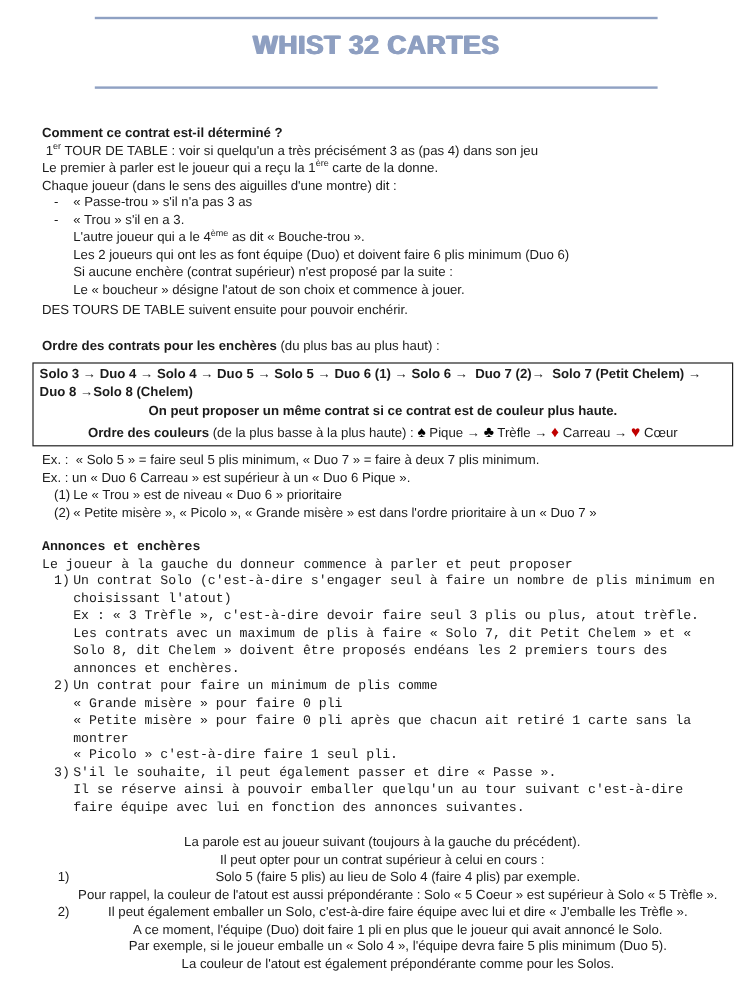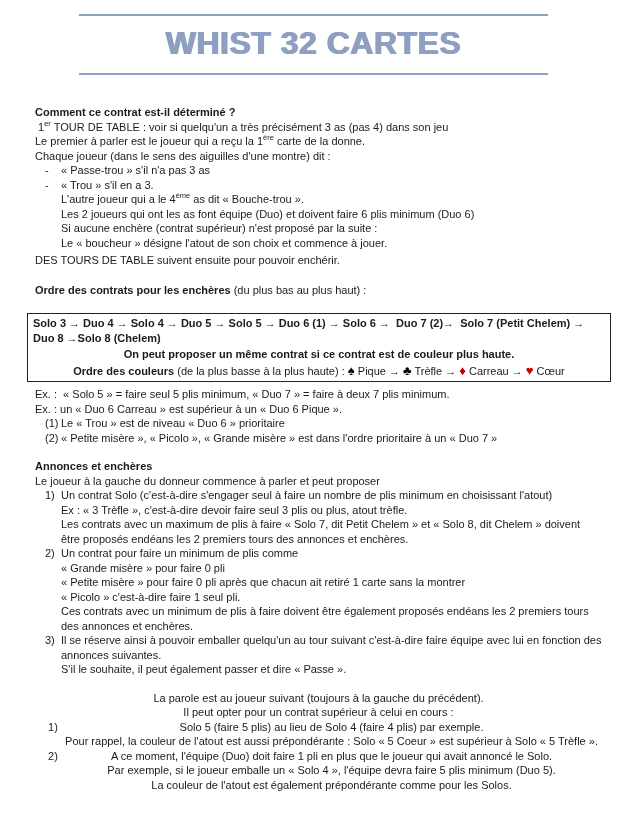--- a/index.html
+++ b/index.html
@@ -4,39 +4,39 @@
 <style>
   html, body { margin: 0; padding: 0; background: #ffffff; }
   body {
     width: 627px; height: 821px; overflow: hidden;
     font-family: "Liberation Sans", sans-serif;
     color: #1b1b1b;
   }
   .rule { border-top: 2px solid #8fa1c3; height: 0; }
   .title-block { width: 469px; margin: 14px auto 0 auto; }
   .doc-title {
-    text-align: center; font-weight: bold; font-size: 32px;
-    letter-spacing: 0.5px; color: #8e9fc1; padding: 9px 0 11px 0;
+    text-align: center; font-weight: bold; font-size: 22px;
+    letter-spacing: 0.5px; color: #8e9fc1; padding: 9px 0 21px 0;
     text-shadow: 0.7px 0 0 #8e9fc1, -0.7px 0 0 #8e9fc1;
   }
   .content { margin: 30px 25px 0 35px; font-size: 11px; line-height: 14.5px; }
   .t { white-space: pre-wrap; }
   .b { font-weight: bold; }
   sup.t { font-size: 7.5px; vertical-align: super; line-height: 0; }
   .sec2 { margin-top: 3px; }
   .sec3 { margin-top: 15px; }
-  .sec4 { margin-top: 14px; }
+  .sec4 { margin-top: 14px; font-family: Liberation Mono, monospace; }
   .sec5 { margin-top: 14px; text-align: center; }
   .li { display: flex; }
   .marker { flex: 0 0 16px; margin-left: 10px; }
   .licontent { flex: 1; min-width: 0; }
   .cont { margin-left: 26px; }
   .contract-box {
     border: 1px solid #222222;
-    margin: 16px -9px 5px -8px;
+    margin: 6px -9px 5px -8px;
     padding: 2px 5px 3px 5px;
   }
   .boxp2 { margin-top: 2px; text-align: center; }
   .suit { font-size: 13px; }
   .suit.black { color: #000000; }
   .suit.red { color: #c00000; }
 </style>
 </head>
 <body>
 
@@ -101,45 +101,45 @@
           <div class="t">Les contrats avec un maximum de plis à faire « Solo 7, dit Petit Chelem » et « Solo 8, dit Chelem » doivent être proposés endéans les 2 premiers tours des annonces et enchères.</div>
         </div>
       </div>
       <div class="li">
         <span class="marker t">2)</span>
         <div class="licontent">
           <div class="t">Un contrat pour faire un minimum de plis comme</div>
           <div class="t">« Grande misère » pour faire 0 pli</div>
           <div class="t">« Petite misère » pour faire 0 pli après que chacun ait retiré 1 carte sans la montrer</div>
           <div class="t">« Picolo » c'est-à-dire faire 1 seul pli.</div>
-          <div class="t">Ces contrats avec un minimum de plis à faire doivent être également proposés endéans les 2 premiers tours des annonces et enchères.</div>
         </div>
       </div>
       <div class="li">
         <span class="marker t">3)</span>
         <div class="licontent">
+          <div class="t">S'il le souhaite, il peut également passer et dire « Passe ».</div>
           <div class="t">Il se réserve ainsi à pouvoir emballer quelqu'un au tour suivant c'est-à-dire faire équipe avec lui en fonction des annonces suivantes.</div>
-          <div class="t">S'il le souhaite, il peut également passer et dire « Passe ».</div>
         </div>
       </div>
     </div>
 
     <div class="sec5">
       <div class="t">La parole est au joueur suivant (toujours à la gauche du précédent).</div>
       <div class="t">Il peut opter pour un contrat supérieur à celui en cours :</div>
       <div class="li">
         <span class="marker t">1)</span>
         <div class="licontent">
           <div class="t">Solo 5 (faire 5 plis) au lieu de Solo 4 (faire 4 plis) par exemple.</div>
           <div class="t">Pour rappel, la couleur de l'atout est aussi prépondérante : Solo « 5 Coeur » est supérieur à Solo « 5 Trèfle ».</div>
         </div>
       </div>
       <div class="li">
         <span class="marker t">2)</span>
         <div class="licontent">
+          <div class="t">Il peut également emballer un Solo, c'est-à-dire faire équipe avec lui et dire « J'emballe les Trèfle ».</div>
           <div class="t">A ce moment, l'équipe (Duo) doit faire 1 pli en plus que le joueur qui avait annoncé le Solo.</div>
           <div class="t">Par exemple, si le joueur emballe un « Solo 4 », l'équipe devra faire 5 plis minimum (Duo 5).</div>
           <div class="t">La couleur de l'atout est également prépondérante comme pour les Solos.</div>
         </div>
       </div>
     </div>
 
   </div>
 </div>
 

